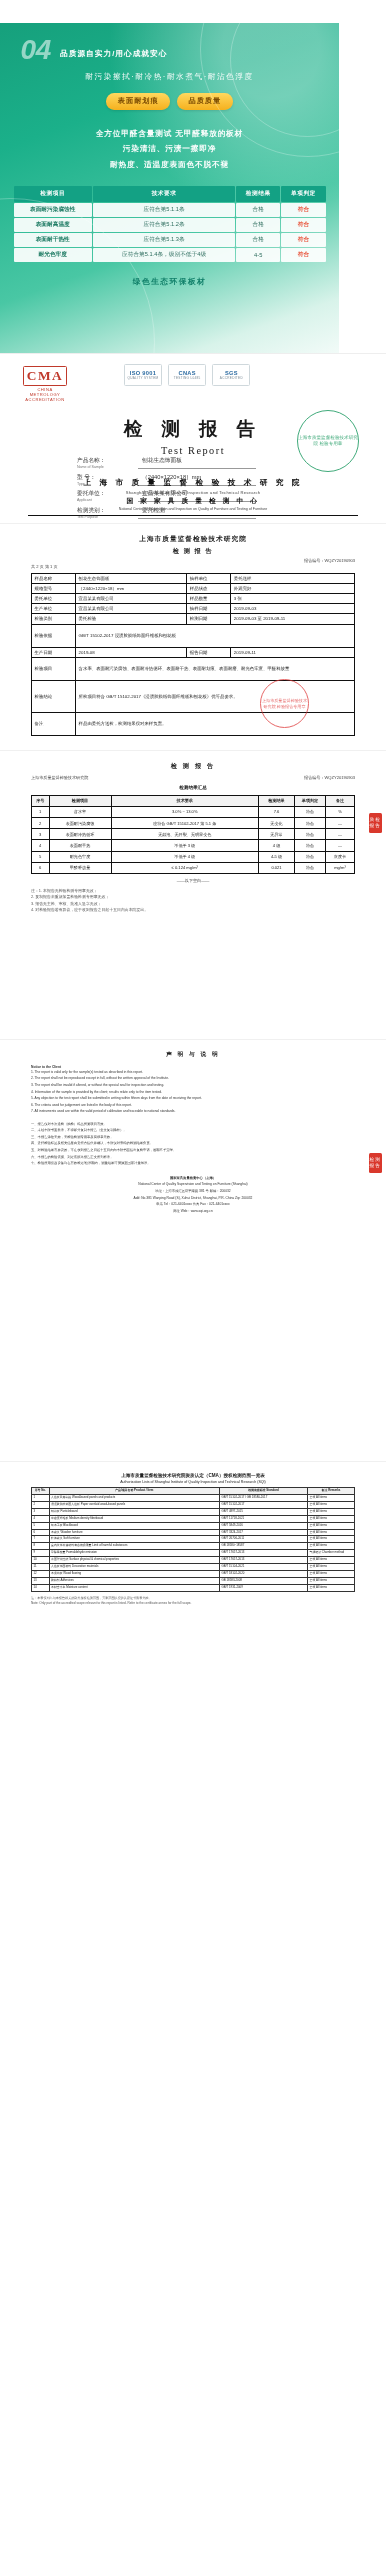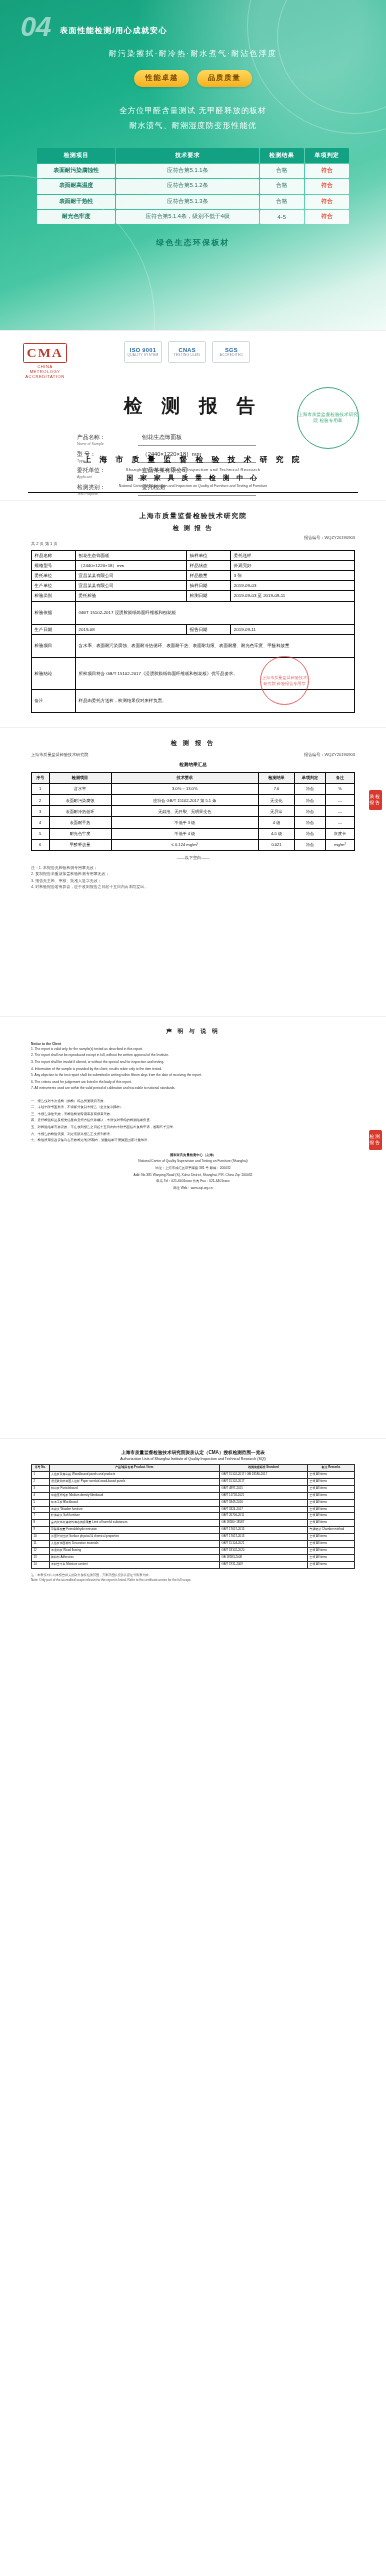--- a/index.html
+++ b/index.html
@@ -6,26 +6,27 @@
   html, body { margin:0; padding:0; background:#ffffff; }
   body {
     width:386px;
     font-family:"Liberation Sans", sans-serif;
     color:#222;
   }
 
   
   .hero {
     position:relative;
-    width:386px;
+    width:339px;
     height:330px;
     background:
       radial-gradient(circle at 80% 8%, rgba(255,255,255,.35) 0 12%, rgba(255,255,255,0) 40%),
       linear-gradient(160deg,#16a07c 0%, #1bb08a 28%, #49c7a4 62%, #d8f3ea 88%, #f2fbf8 100%);
     overflow:hidden;
+    margin-top:23px;
   }
   .hero-deco-1, .hero-deco-2, .hero-deco-3 {
     position:absolute; border-radius:50%; border:0.5px solid rgba(255,255,255,.25);
   }
   .hero-deco-1 { width:216px; height:216px; right:-77px; top:-82px; }
   .hero-deco-2 { width:155px; height:155px; right:-46px; top:-41px; }
   .hero-deco-3 { width:289px; height:289px; left:-134px; bottom:-134px; }
 
   .hero-top {
     display:flex; align-items:center; gap:9.3px;
@@ -66,20 +67,21 @@
     background:linear-gradient(180deg,#ffd85e,#f5b01e);
     color:#7a4a00;
     font-size:7.2px; font-weight:700; letter-spacing:1px;
     padding:3.6px 11.3px; border-radius:8.2px;
     box-shadow:0 1px 2.6px rgba(0,0,0,.12);
   }
   .hero-lines {
     margin:15.5px auto 0;
     width:289px;
     text-align:center;
+    font-weight:bold;
   }
   .hero-line {
     font-size:7.7px; color:#ffffff; letter-spacing:0.8px; line-height:15.5px;
     opacity:.97;
   }
 
   
   .cert-table {
     width:314px; margin:13.4px auto 0;
     border-collapse:separate; border-spacing:1.5px;
@@ -245,33 +247,34 @@
 </head>
 <body>
 
 <section class="hero">
   <div class="hero-deco-1"></div>
   <div class="hero-deco-2"></div>
   <div class="hero-deco-3"></div>
 
   <div class="hero-top">
     <div class="hero-num">04</div>
-    <div class="hero-top-text">表面性能检测/用心成就安心</div>
+    <div class="hero-top-text">品质源自实力/用心成就安心</div>
   </div>
 
   <div class="hero-sub">耐污染擦拭·耐冷热·耐水煮气·耐沾色浮度</div>
 
   <div class="hero-badges">
-    <div class="hero-badge">性能卓越</div>
+    <div class="hero-badge">表面耐划痕</div>
     <div class="hero-badge">品质质量</div>
   </div>
 
   <div class="hero-lines">
     <div class="hero-line">全方位甲醛含量测试 无甲醛释放的板材</div>
-    <div class="hero-line">耐水渍气、耐潮湿度防变形性能优</div>
+    <div class="hero-line">污染清洁、污渍一擦即净</div>
+    <div class="hero-line">耐热度、适温度表面色不脱不褪</div>
   </div>
 
   <table class="cert-table">
     <thead>
       <tr>
         <th>检测项目</th>
         <th>技术要求</th>
         <th>检测结果</th>
         <th>单项判定</th>
       </tr>
@@ -326,20 +329,21 @@
       <small>TESTING L0485</small>
     </div>
     <div class="logo-chip">
       <span>SGS</span>
       <small>ACCREDITED</small>
     </div>
   </div>
 
   <div class="cover-title">
     <div class="cn">检 测 报 告</div>
+    <div class="en">Test Report</div>
   </div>
 
   <div class="cover-seal">上海市质量监督检验技术研究院 检验专用章</div>
 
   <div class="cover-fields">
     <div class="row">
       <div class="lab">
         <span>产品名称：</span>
         <small>Name of Sample</small>
       </div>

